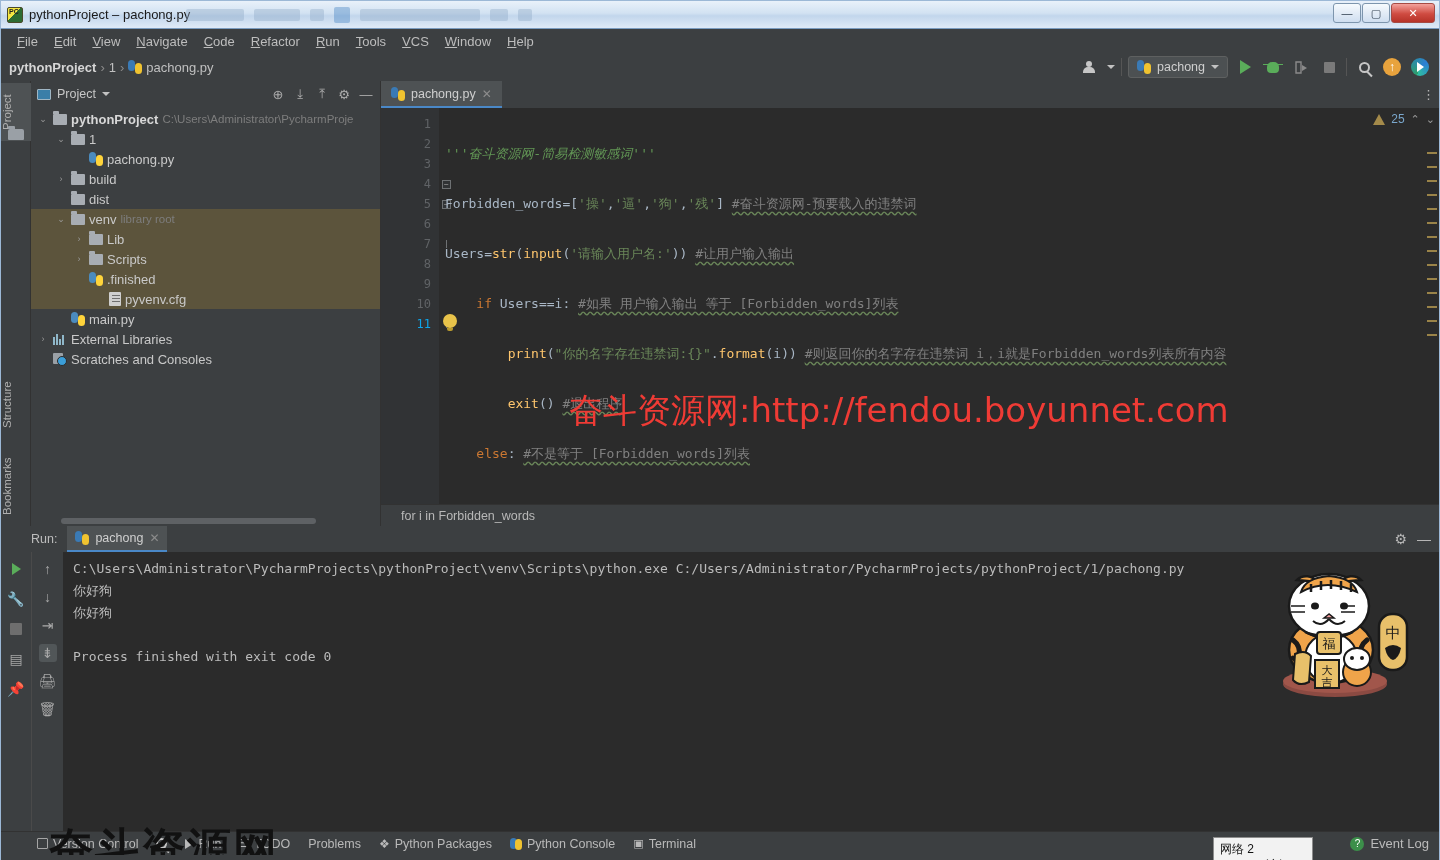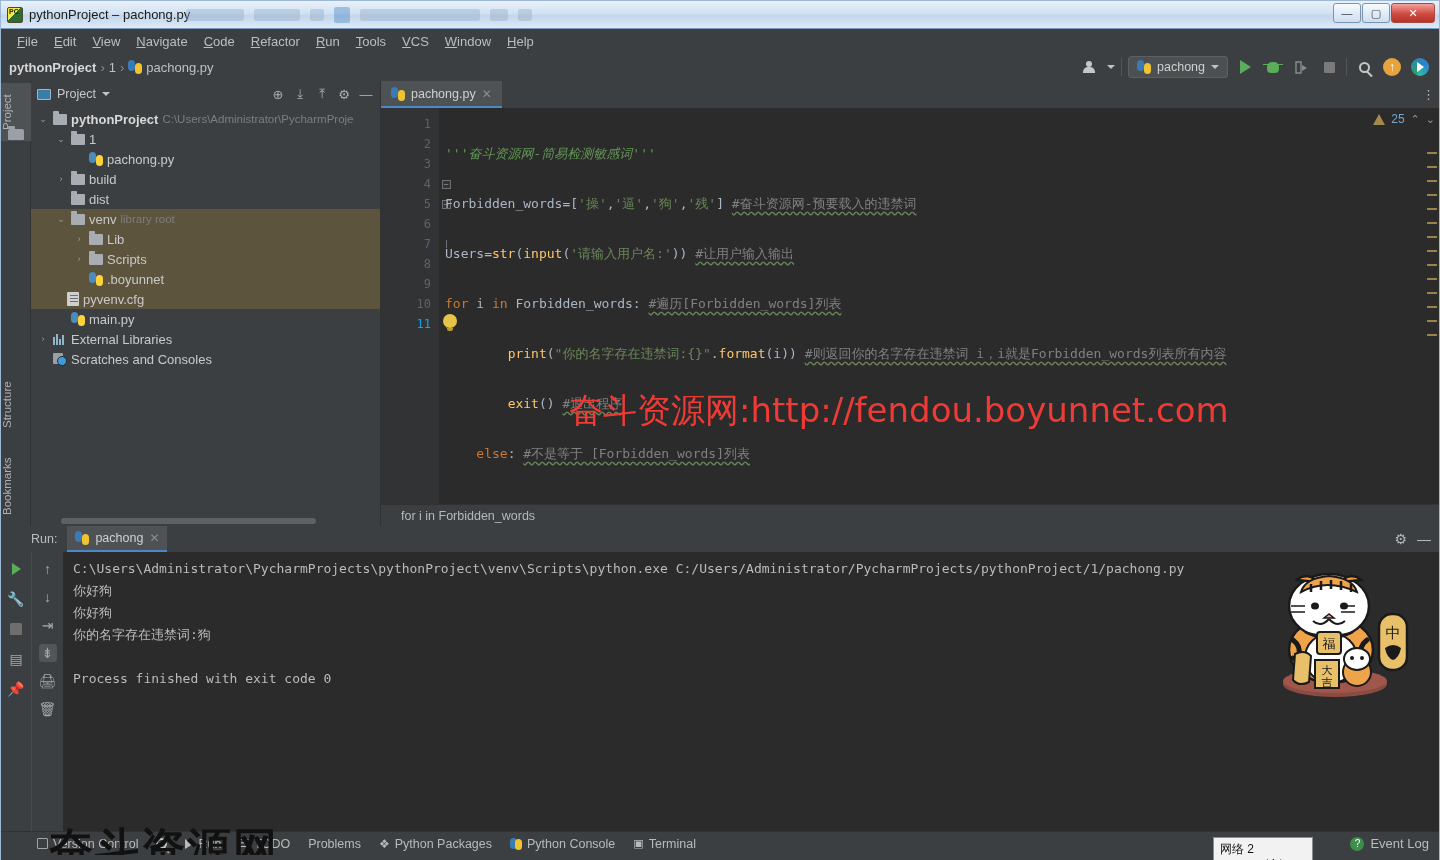--- a/index.html
+++ b/index.html
@@ -349,23 +349,23 @@
             <span class="nm">Lib</span>
           </div>
           <div class="row hl" style="padding-left: 42px;">
             <span class="arrow">›</span>
             <span class="ic-folder"></span>
             <span class="nm">Scripts</span>
           </div>
           <div class="row hl" style="padding-left: 42px;">
             <span class="arrow"></span>
             <span class="ic-py"></span>
-            <span class="nm">.boyunnet</span>
-          </div>
-          <div class="row hl" style="padding-left: 20px;">
+            <span class="nm">.finished</span>
+          </div>
+          <div class="row hl" style="padding-left: 62px;">
             <span class="arrow"></span>
             <span class="ic-file"></span>
             <span class="nm">pyvenv.cfg</span>
           </div>
           <div class="row" style="padding-left: 24px;">
             <span class="arrow"></span>
             <span class="ic-py"></span>
             <span class="nm">main.py</span>
           </div>
           <div class="row" style="padding-left: 6px;">
@@ -420,21 +420,21 @@
           <div class="gln">9</div>
           <div class="gln">10</div>
           <div class="gln cur">11<span class="foldline"></span></div>
           <div class="bulb" style="top:206px"></div>
         </div>
 
         <div class="code">
           <div class="cl"><span class="doc">'''奋斗资源网-简易检测敏感词'''</span></div>
           <div class="cl"><span class="n">Forbidden_words=[</span><span class="s">'操'</span><span class="n">,</span><span class="s">'逼'</span><span class="n">,</span><span class="s">'狗'</span><span class="n">,</span><span class="s">'残'</span><span class="n">]</span> <span class="cmt wavy">#奋斗资源网-预要载入的违禁词</span></div>
           <div class="cl"><span class="n">Users=</span><span class="f">str</span><span class="n">(</span><span class="f">input</span><span class="n">(</span><span class="s">'请输入用户名:'</span><span class="n">))</span> <span class="cmt wavy">#让用户输入输出</span></div>
-          <div class="cl"><span class="k">for</span> <span class="n">i</span> <span class="k">in</span> <span class="n">Forbidden_words:</span> <span class="cmt wavy">#遍历[Forbidden_words]列表</span></div>
+          <div class="cl">    <span class="k">if</span> <span class="n">Users==i:</span> <span class="cmt wavy">#如果 用户输入输出 等于 [Forbidden_words]列表</span></div>
           <div class="cl">        <span class="f">print</span><span class="n">(</span><span class="s">"你的名字存在违禁词:{}"</span><span class="n">.</span><span class="f">format</span><span class="n">(i))</span> <span class="cmt wavy">#则返回你的名字存在违禁词 i，i就是Forbidden_words列表所有内容</span></div>
           <div class="cl">        <span class="f">exit</span><span class="n">()</span> <span class="cmt wavy">#退出程序</span></div>
           <div class="cl">    <span class="k">else</span><span class="n">:</span> <span class="cmt wavy">#不是等于 [Forbidden_words]列表</span></div>
           
           
           
           <div class="watermark">奋斗资源网:http://fendou.boyunnet.com</div>
         </div>
 
         <div class="marker-panel">
@@ -490,21 +490,20 @@
         <span class="rbi">⇥</span>
         <span class="rbi sel">⇟</span>
         <span class="rbi">🖨</span>
         <span class="rbi">🗑</span>
       </div>
 
       <div class="console">
         <div class="coline">C:\Users\Administrator\PycharmProjects\pythonProject\venv\Scripts\python.exe C:/Users/Administrator/PycharmProjects/pythonProject/1/pachong.py</div>
         <div class="coline">你好狗</div>
         <div class="coline">你好狗</div>
-        <div class="coline">你的名字存在违禁词:狗</div>
         <div class="coline"></div>
         <div class="coline">Process finished with exit code 0</div>
 
         <div class="tiger">
           <svg viewBox="0 0 150 140" width="150" height="140">
             <ellipse cx="64" cy="122" rx="52" ry="13" fill="#8b4a42"></ellipse>
             <ellipse cx="64" cy="119" rx="52" ry="12" fill="#a1564b"></ellipse>
 
             <ellipse cx="60" cy="88" rx="42" ry="33" fill="#f0a44a" stroke="#1a1a1a" stroke-width="2.5"></ellipse>
             <path d="M22 78 q8 6 6 16 M22 96 q9 3 8 12 M96 78 q-8 6 -6 16 M96 96 q-9 3 -8 12" stroke="#1a1a1a" stroke-width="5" fill="none" stroke-linecap="round"></path>

